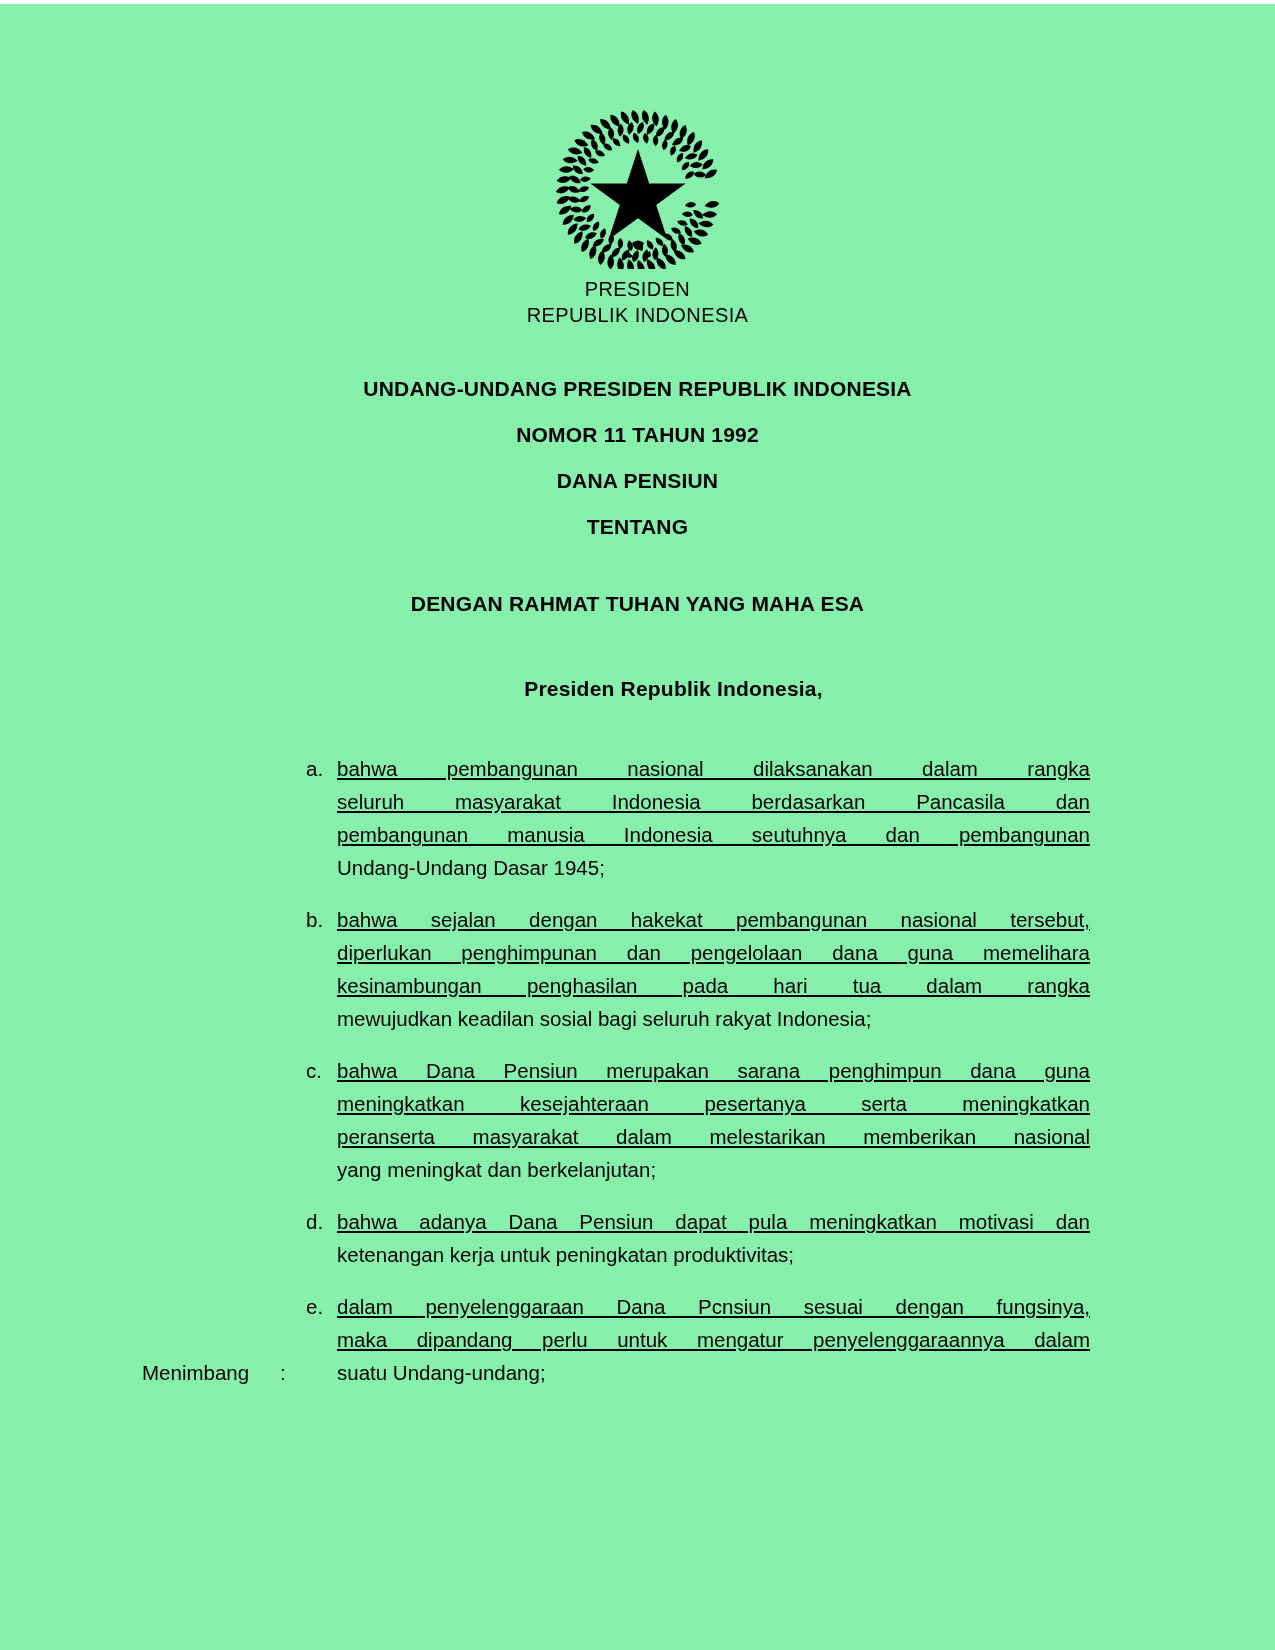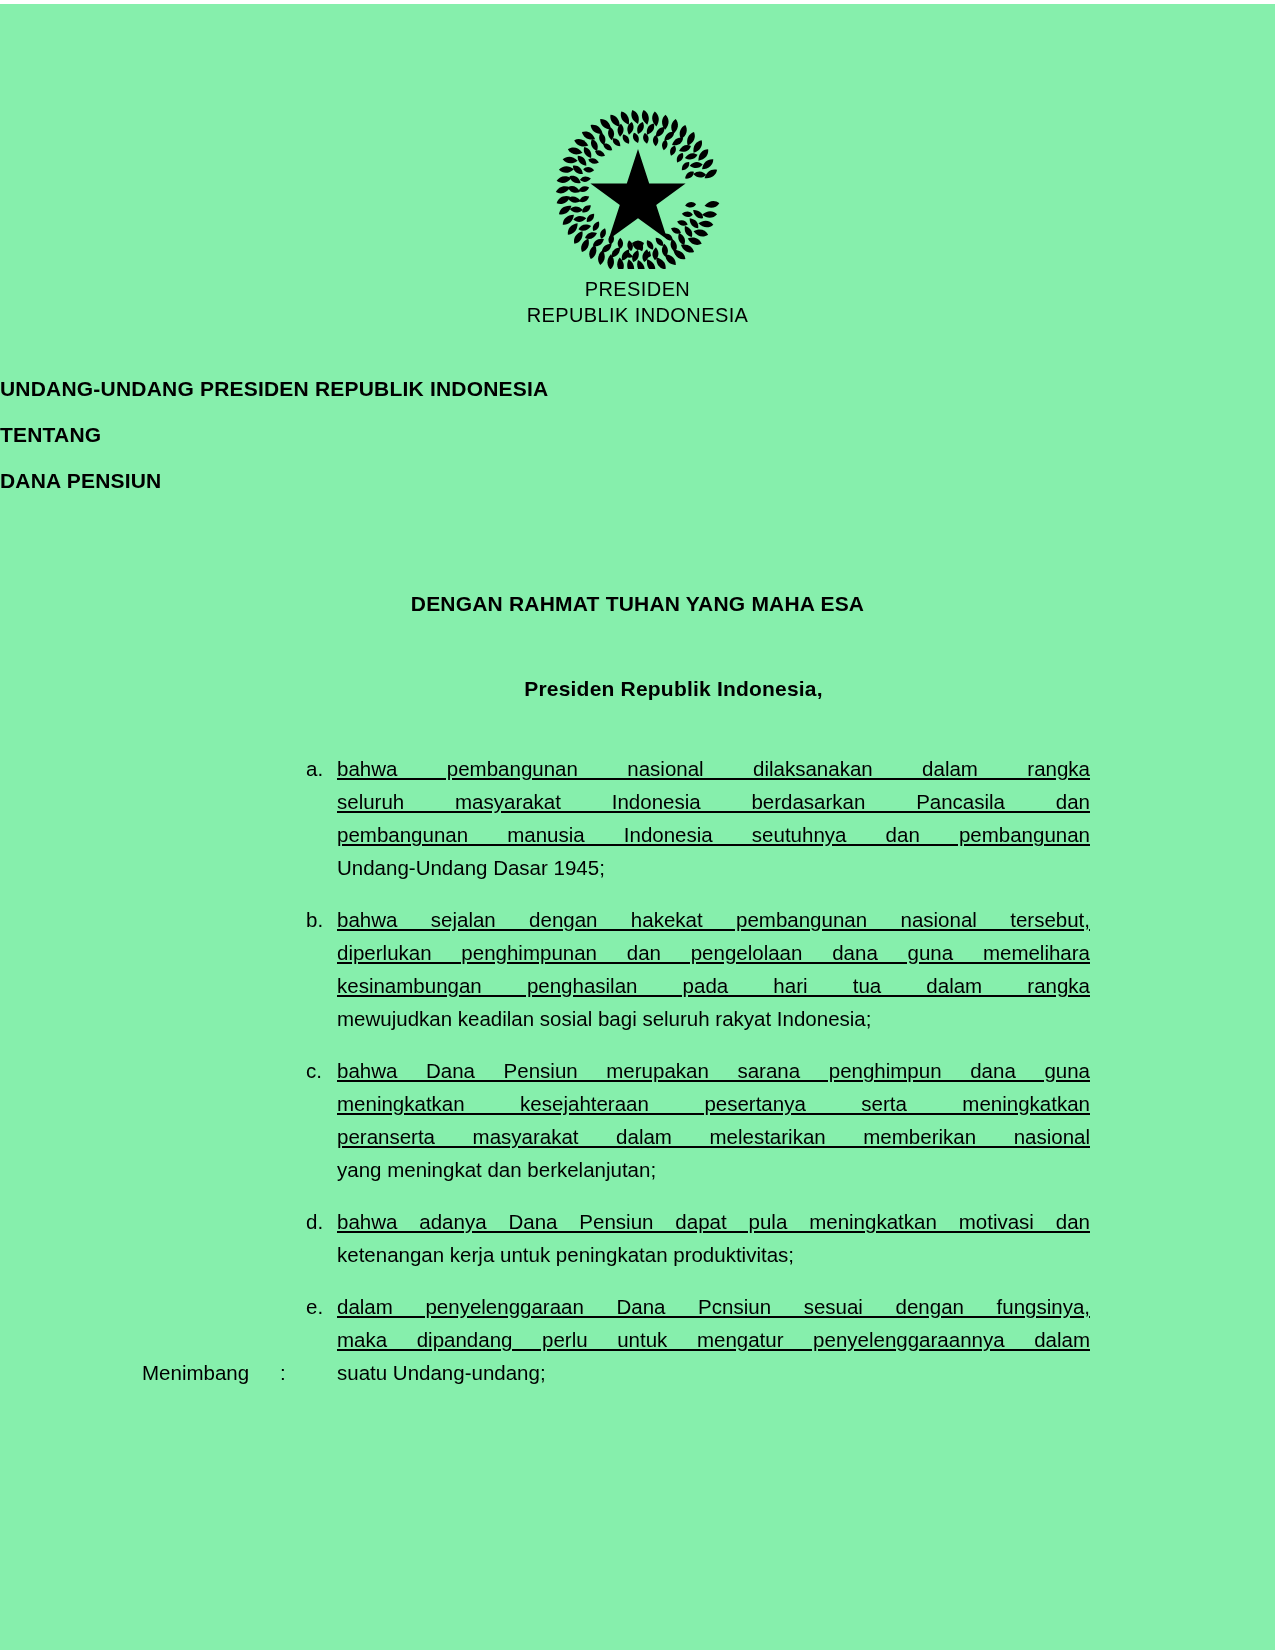--- a/index.html
+++ b/index.html
@@ -40,21 +40,21 @@
     letter-spacing: 0.4px;
     font-weight: 400;
   }
 
   
   .title-block {
     position: absolute;
     top: 362px;
     left: 0;
     width: 100%;
-    text-align: left;
+    text-align: center;
   }
   .title-line {
     font-weight: bold;
     font-size: 21px;
     line-height: 46px;
     letter-spacing: 0.2px;
   }
 
   .invocation {
     position: absolute;
@@ -269,22 +269,23 @@
     </svg>
   </div>
 
   <div class="letterhead">
     <div>PRESIDEN</div>
     <div>REPUBLIK INDONESIA</div>
   </div>
 
   <div class="title-block">
     <div class="title-line">UNDANG-UNDANG PRESIDEN REPUBLIK INDONESIA</div>
+    <div class="title-line">NOMOR 11 TAHUN 1992</div>
+    <div class="title-line">DANA PENSIUN</div>
     <div class="title-line">TENTANG</div>
-    <div class="title-line">DANA PENSIUN</div>
   </div>
 
   <div class="invocation">DENGAN RAHMAT TUHAN YANG MAHA ESA</div>
 
   <div class="signatory">Presiden Republik Indonesia,</div>
 
   <div class="considerans">
     <div class="considerans-row">
       <div class="label-cell">Menimbang</div>
       <div class="colon-cell">:</div>

